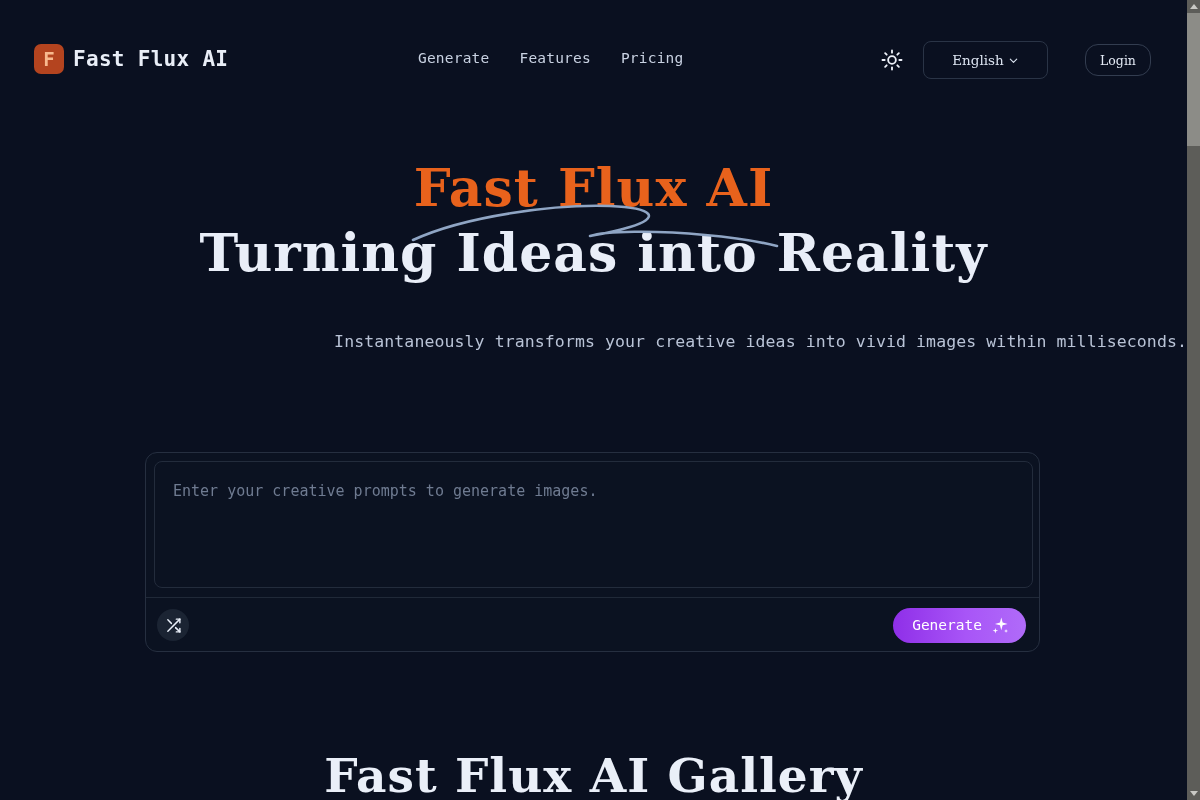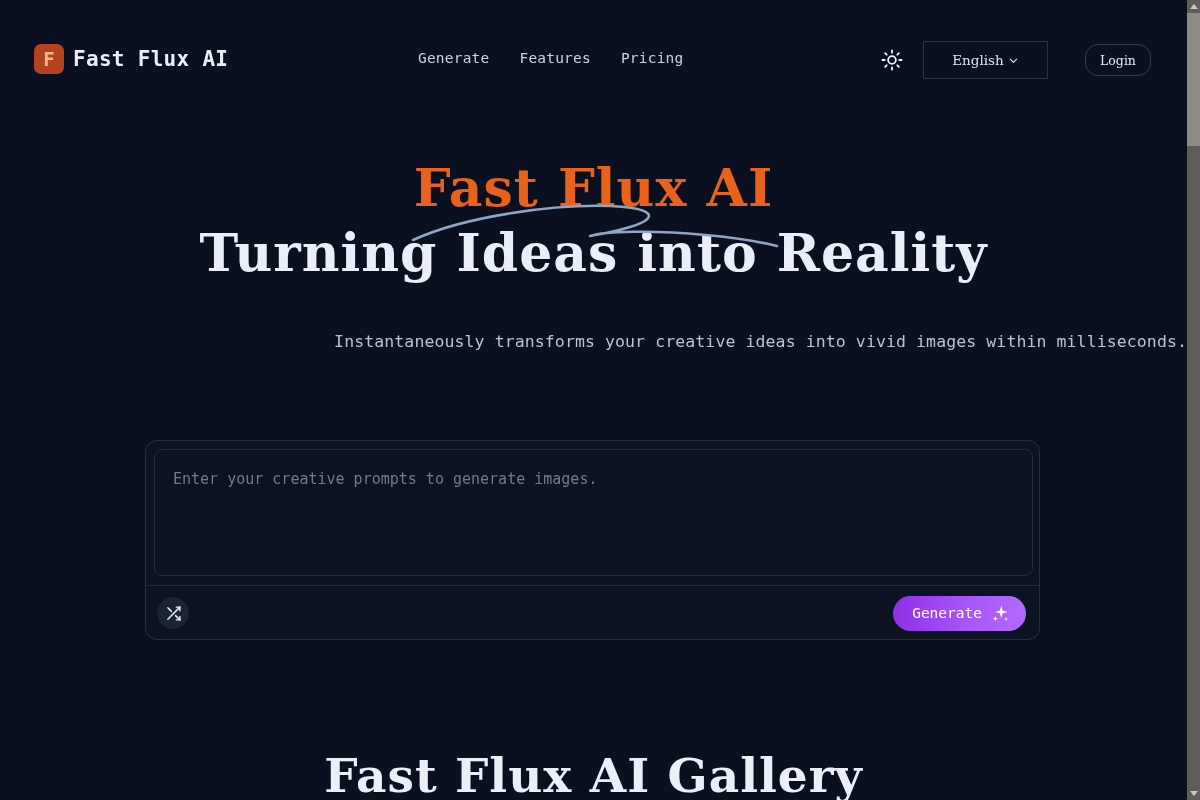--- a/index.html
+++ b/index.html
@@ -56,21 +56,21 @@
     display:flex; align-items:center; gap:0;
   }
   .theme-toggle {
     width:38px; height:38px; border-radius:9px;
     display:flex; align-items:center; justify-content:center;
     background:transparent; border:none; cursor:pointer;
     margin-right:12px;
   }
   .lang-select {
     width:125px; height:38px;
-    border:1px solid #2a3446; border-radius:0;
+    border:1px solid #2a3446; border-radius:8px;
     background:transparent;
     display:flex; align-items:center; justify-content:center; gap:4px;
     cursor:pointer; margin-right:37px;
   }
   .lang-select .lbl {
     font-family:"DejaVu Serif", serif;
     font-size:13.5px; color:#dbe3f0;
   }
   .login-btn {
     width:66px; height:32px;
@@ -104,21 +104,21 @@
 
   .hero-sub {
     position:absolute; top:332px; left:0; width:1187px;
     text-align:right;
     font-family:"DejaVu Sans Mono", monospace;
     font-size:16.5px; color:#b9c3d6; letter-spacing:0.1px;
   }
 
   
   .prompt-box {
-    position:absolute; left:145px; top:440px;
+    position:absolute; left:145px; top:452px;
     width:895px; height:200px;
     border:1px solid #262f40; border-radius:12px;
     background:#0b1221;
     overflow:hidden;
   }
   .prompt-textarea-wrap {
     position:absolute; left:8px; top:8px; width:879px; height:127px;
     border:1px solid #232c3c; border-radius:8px;
     background:transparent;
   }

